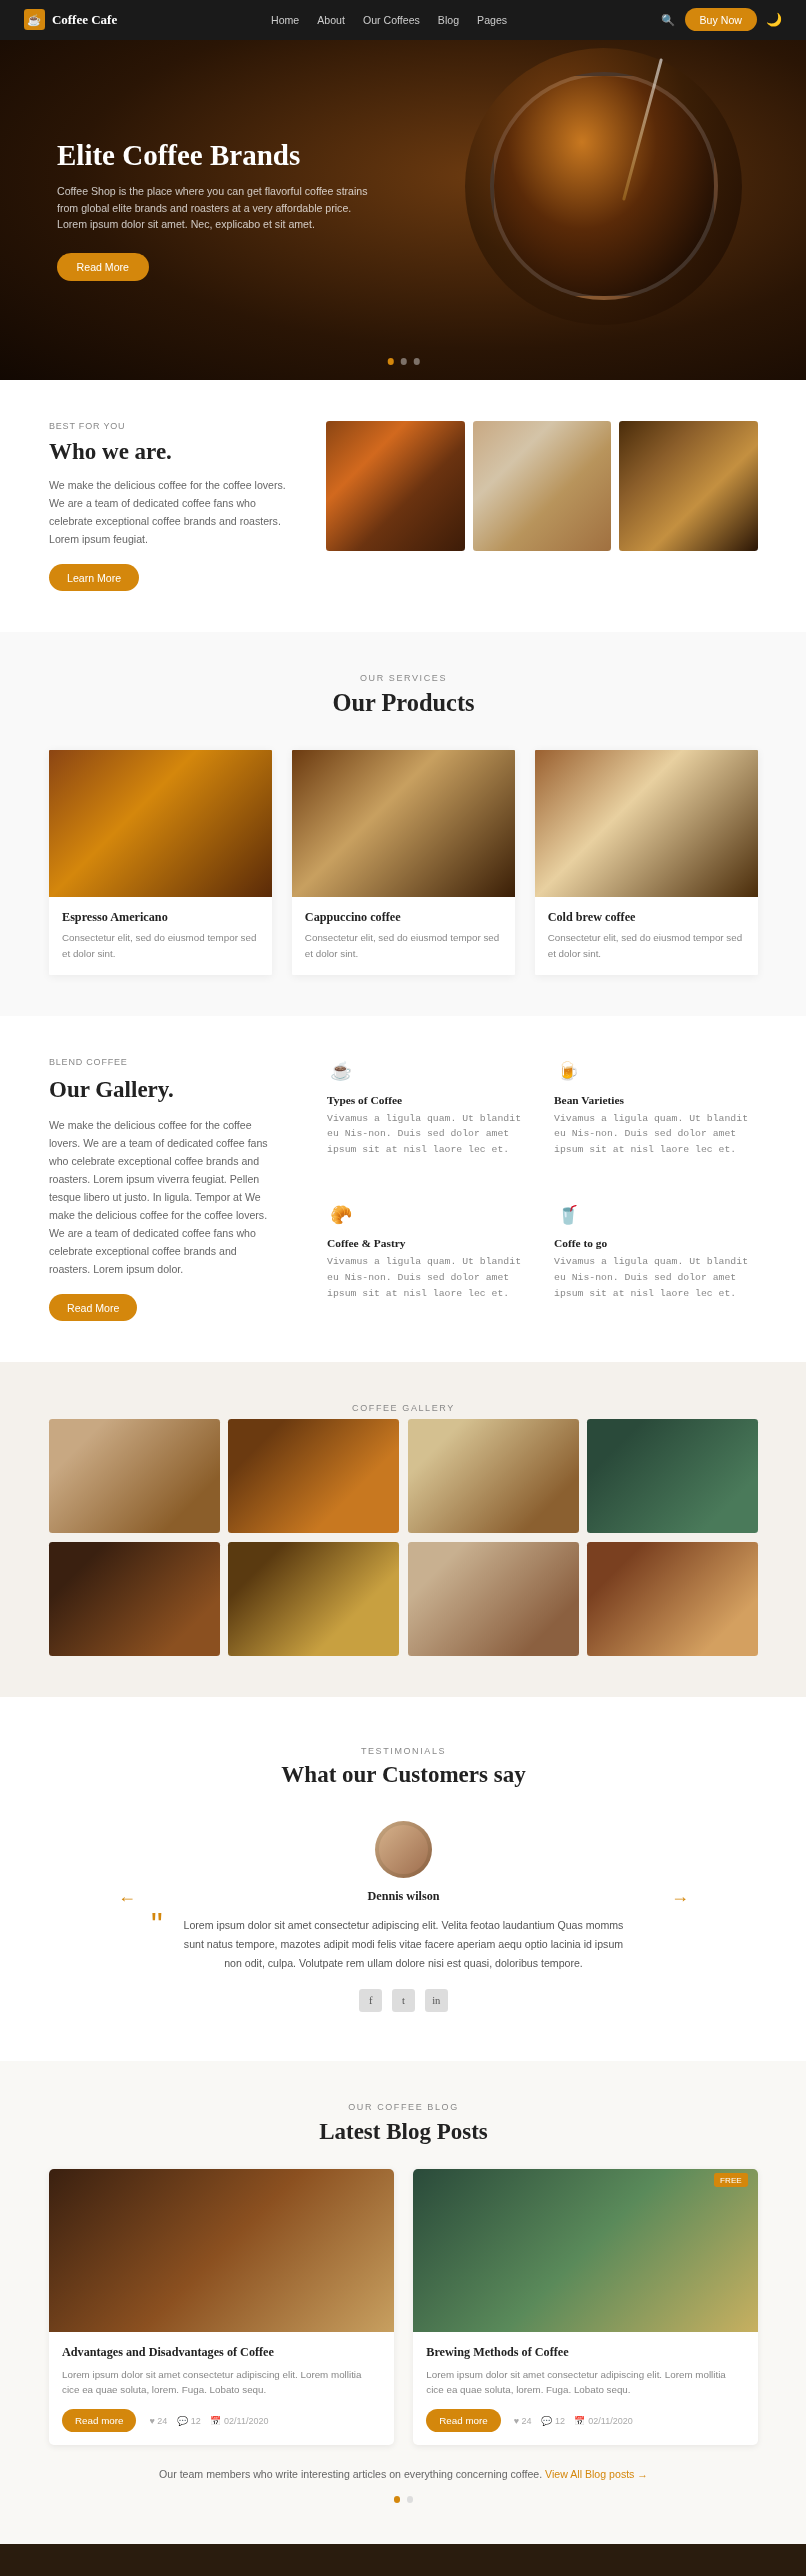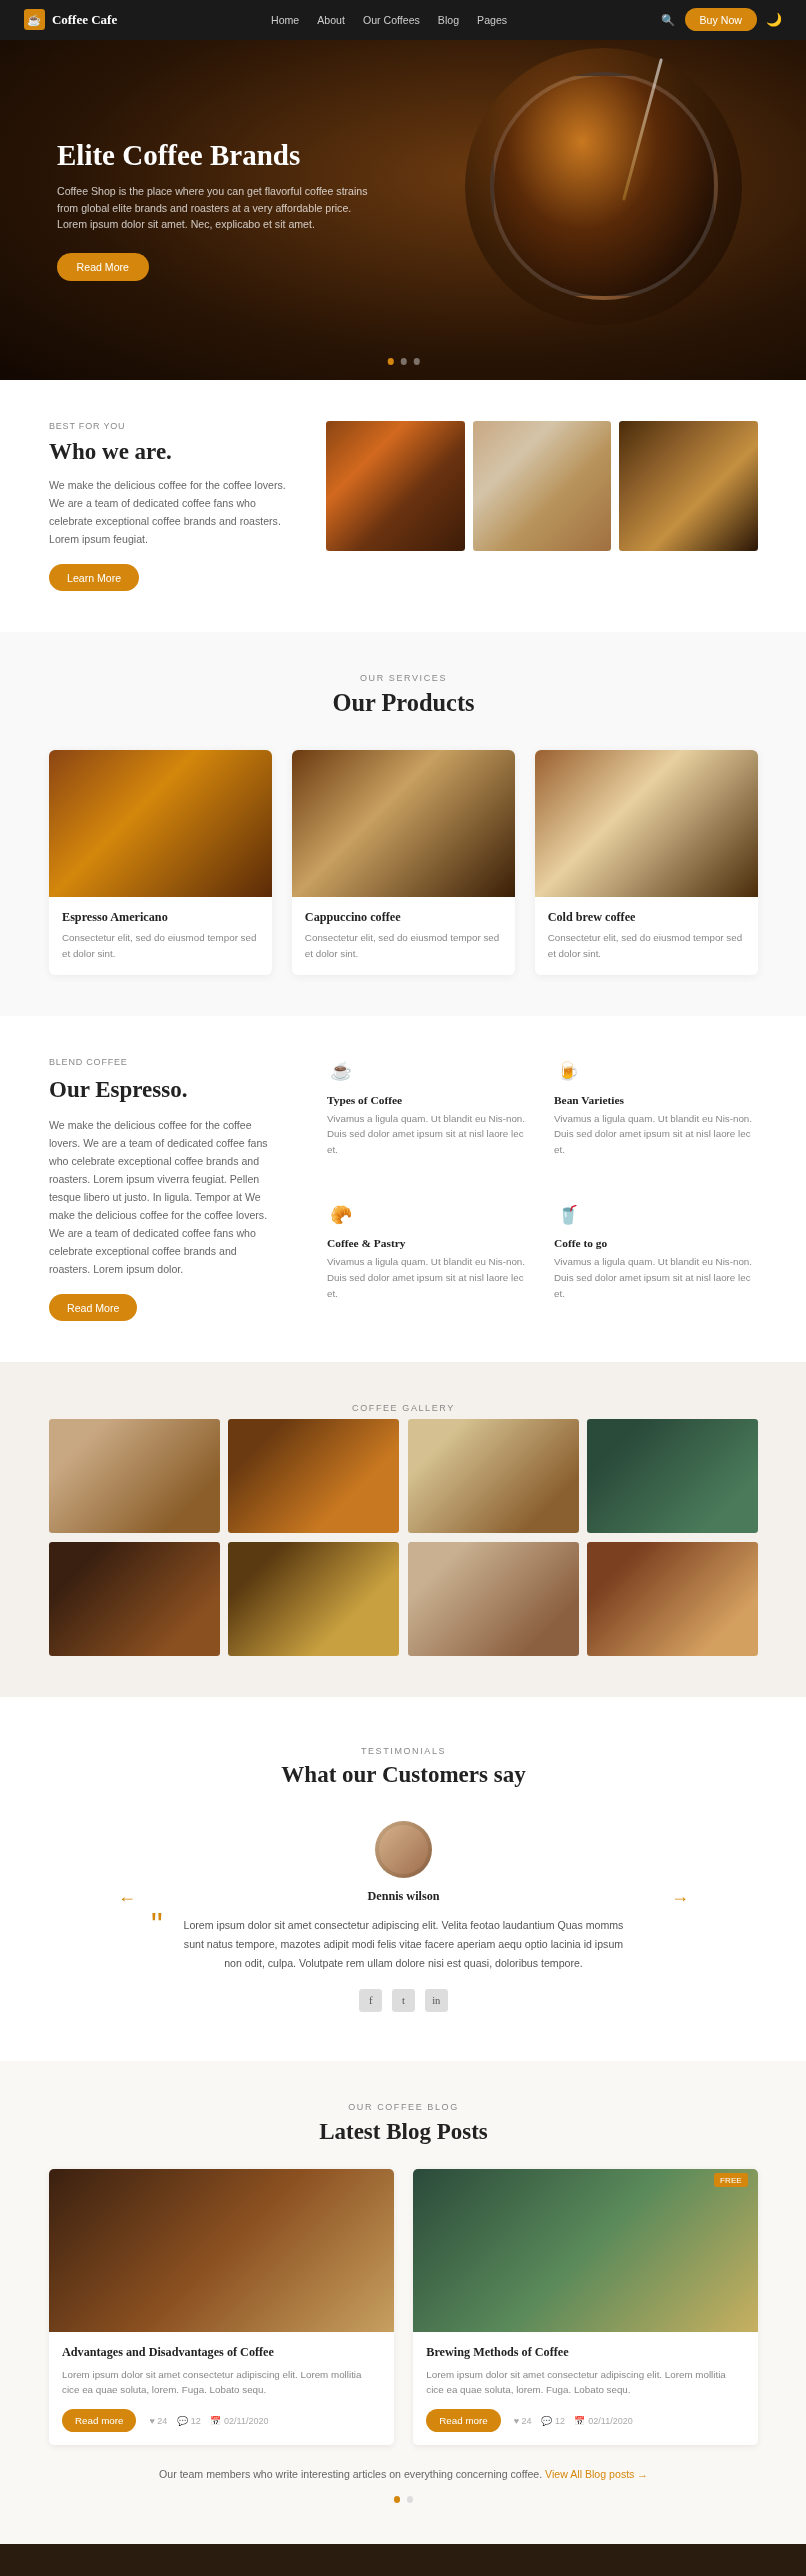--- a/index.html
+++ b/index.html
@@ -62,42 +62,42 @@
     .who-img-inner { width: 100%; height: 100%; }
     .who-img-1 .who-img-inner { background: linear-gradient(135deg, #8b4513 0%, #d2691e 30%, #6b3310 60%, #3d1c08 100%); }
     .who-img-2 .who-img-inner { background: linear-gradient(135deg, #c8a882 0%, #d4c4a8 30%, #b8945c 60%, #a07040 100%); }
     .who-img-3 .who-img-inner { background: linear-gradient(135deg, #4a2c0a 0%, #8b5e2a 30%, #c49040 60%, #2a1505 100%); }
 
     
     .products-section { padding: 41px 49px; background: #f9f9f9; text-align: center; }
     .section-label { font-size: 9px; color: #888; text-transform: uppercase; letter-spacing: 1.6px; margin-bottom: 6.5px; font-family: Arial, sans-serif; }
     .section-title { font-size: 24.4px; font-weight: bold; color: #222; margin-bottom: 33px; }
     .products-grid { display: grid; grid-template-columns: repeat(3, 1fr); gap: 19.6px; }
-    .product-card { background: #fff; border-radius: 6px; overflow: hidden; box-shadow: 0 1.6px 8.1px rgba(0,0,0,0.06); text-align: left; }
+    .product-card { background: #fff; border-radius: 1px; overflow: hidden; box-shadow: 0 1.6px 8.1px rgba(0,0,0,0.06); text-align: left; }
     .product-img { height: 147px; width: 100%; }
     .prod-img-1 { background: linear-gradient(135deg, #8b4513 0%, #d4870c 40%, #5a2a08 100%); }
     .prod-img-2 { background: linear-gradient(135deg, #6b3a10 0%, #c8a060 40%, #3a1e06 100%); }
     .prod-img-3 { background: linear-gradient(135deg, #9a6030 0%, #e8d0a0 40%, #4a2c0a 100%); }
     .product-info { padding: 13px; }
     .product-name { font-size: 12.2px; font-weight: bold; color: #222; margin-bottom: 4.9px; }
     .product-desc { font-size: 9.8px; color: #888; line-height: 1.6; font-family: Arial, sans-serif; }
 
     
     .services-section { padding: 41px 49px; background: #fff; display: flex; gap: 50px; }
     .services-left { flex: 0 0 228px; }
     .services-label { font-size: 9px; color: #888; text-transform: uppercase; letter-spacing: 0.8px; margin-bottom: 8.1px; font-family: Arial, sans-serif; }
     .services-title { font-size: 23px; font-weight: bold; color: #222; margin-bottom: 11.4px; line-height: 1.3; }
     .services-desc { font-size: 10.6px; color: #666; line-height: 1.7; margin-bottom: 16.3px; font-family: Arial, sans-serif; }
     .read-more-btn { background: #d4870c; color: #fff; padding: 7.3px 18px; border: none; border-radius: 16.3px; font-size: 10.6px; cursor: pointer; }
     .services-right { flex: 1; display: grid; grid-template-columns: 1fr 1fr; gap: 23px; }
     .service-item { }
     .service-icon { width: 29px; height: 29px; margin-bottom: 8.1px; display: flex; align-items: center; justify-content: center; font-size: 18px; }
     .service-icon.orange { color: #d4870c; }
     .service-name { font-size: 11.4px; font-weight: bold; color: #222; margin-bottom: 4.9px; }
-    .service-desc { font-size: 9.8px; color: #888; line-height: 1.6; font-family: Liberation Sans, sans-serif; }
+    .service-desc { font-size: 9.8px; color: #888; line-height: 1.6; font-family: Liberation Mono, monospace; }
 
     
     .gallery-section { padding: 41px 49px; background: #f4f1ec; text-align: center; }
     .gallery-grid { display: grid; grid-template-columns: repeat(4, 1fr); gap: 8.1px; margin-top: 0; }
     .gallery-item { height: 114px; border-radius: 3.3px; overflow: hidden; }
     .g1 { background: linear-gradient(135deg, #c8a882 20%, #8b5e2a 80%); }
     .g2 { background: linear-gradient(135deg, #6b3a10 20%, #c87820 70%); }
     .g3 { background: linear-gradient(135deg, #d4c090 20%, #8b6030 80%); }
     .g4 { background: linear-gradient(135deg, #2a4a3a 20%, #4a7a5a 80%); }
     .g5 { background: linear-gradient(135deg, #3a2010 20%, #8b5020 80%); }
@@ -238,21 +238,21 @@
         <div class="product-name">Cold brew coffee</div>
         <div class="product-desc">Consectetur elit, sed do eiusmod tempor sed et dolor sint.</div>
       </div>
     </div>
   </div>
 </section>
 
 <section class="services-section">
   <div class="services-left">
     <div class="services-label">BLEND COFFEE</div>
-    <h2 class="services-title">Our Espresso.</h2>
+    <h2 class="services-title">Our Gallery.</h2>
     <p class="services-desc">We make the delicious coffee for the coffee lovers. We are a team of dedicated coffee fans who celebrate exceptional coffee brands and roasters. Lorem ipsum viverra feugiat. Pellen tesque libero ut justo. In ligula. Tempor at
 
 We make the delicious coffee for the coffee lovers. We are a team of dedicated coffee fans who celebrate exceptional coffee brands and roasters. Lorem ipsum dolor.</p>
     <button class="read-more-btn">Read More</button>
   </div>
   <div class="services-right">
     <div class="service-item">
       <div class="service-icon orange">
         <span>☕</span>
       </div>

